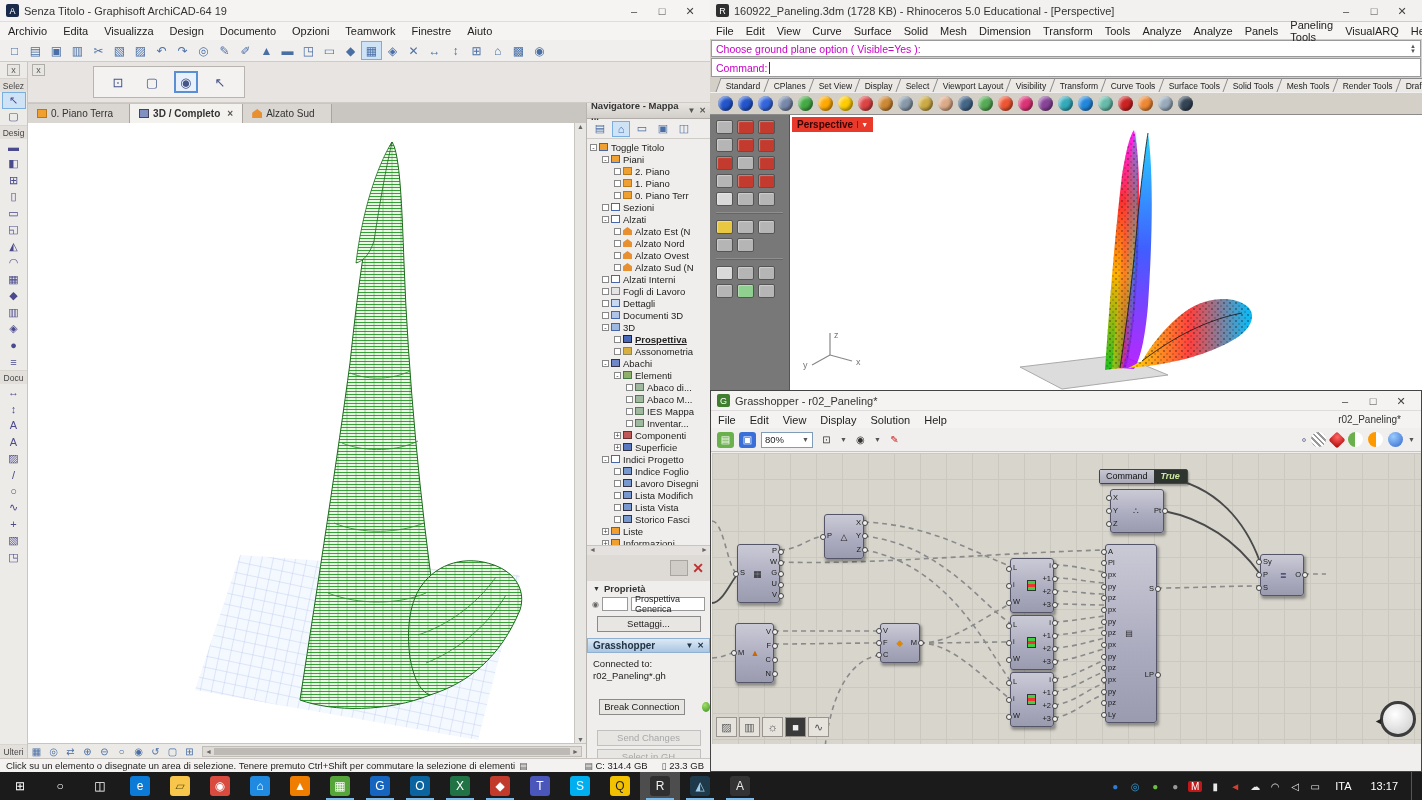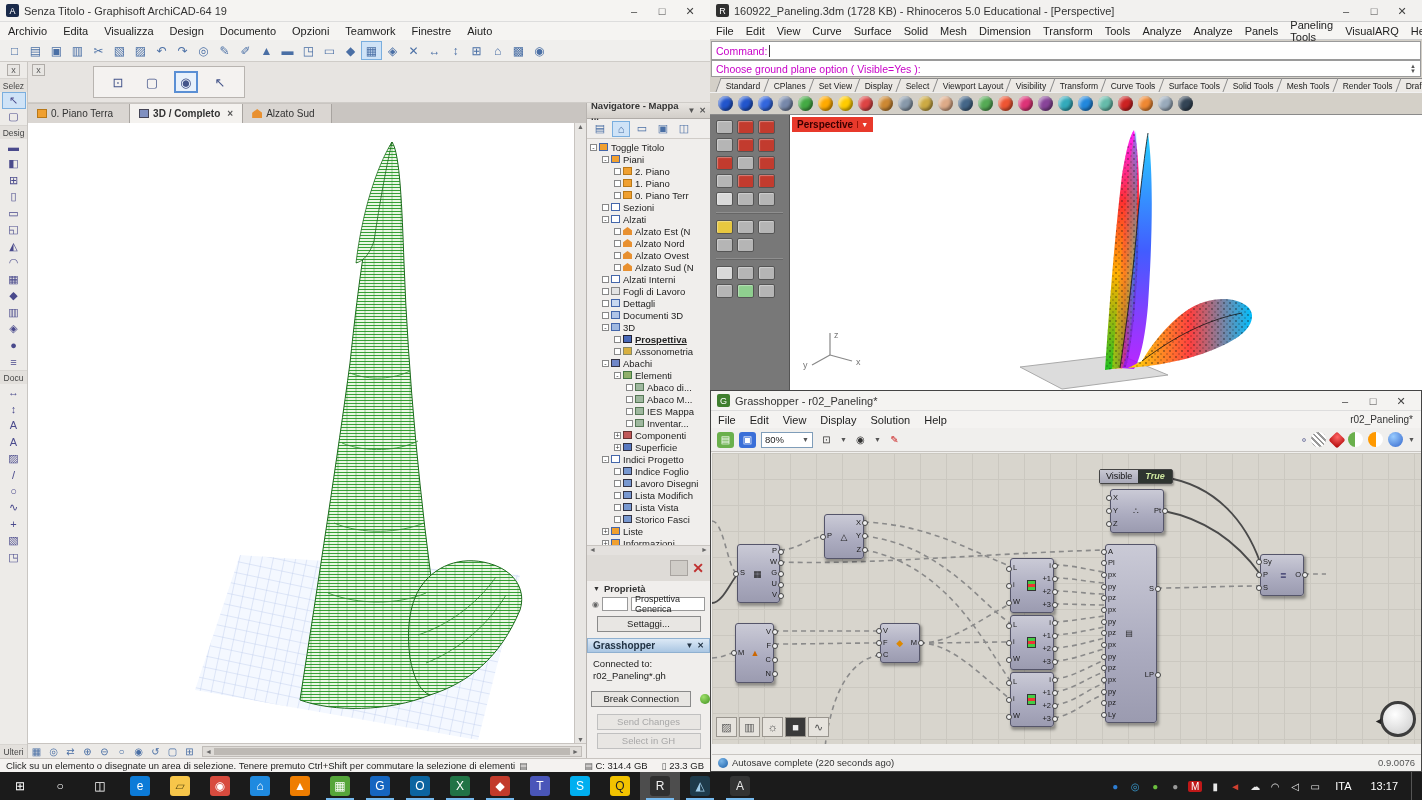--- a/index.html
+++ b/index.html
@@ -129,21 +129,21 @@
   .ldiv { height:2px; background:#666; border-top:1px solid #8f8f8f; margin:6px 0; }
   #rh-view3d { left:790px; top:115px; width:600px; height:277px; background:#ffffff; }
   #vp-label { left:2px; top:2px; height:15px; background:#e8392b; color:#3a0000; font-size:10px; font-weight:bold;
               display:flex; align-items:center; padding:0 5px; }
   #vp-label .dd { margin-left:4px; border-left:1px solid #9c1408; padding-left:3px; font-size:7px; color:#fff; }
 
   
   #gh { left:710px; top:390px; width:712px; height:382px; background:#f0efed; border:1px solid #444; }
   #gh-title { height:20px; background:#f4f3f1; border-bottom:1px solid #ddd; }
   #gh-menu { height:17px; background:#f4f3f1; }
-  #gh-doclabel { margin-left:auto; font-size:10px; color:#333; padding-right:8px; }
+  #gh-doclabel { margin-left:auto; font-size:10px; color:#333; padding-right:20px; }
   #gh-toolbar { height:24px; background:#f0efed; border-bottom:1px solid #c8c5c1; display:flex; align-items:center; gap:5px; padding:0 6px; }
   .ghtb { width:17px; height:16px; border-radius:3px; display:flex; align-items:center; justify-content:center; font-size:10px; color:#fff; }
   #gh-zoom { width:52px; height:16px; background:#fff; border:1px solid #7f9db9; font-size:9.5px; display:flex; align-items:center; justify-content:space-between; padding:0 3px; color:#222; }
   #gh-zoom .dd { font-size:7px; color:#555; }
   .ghsphere { width:15px; height:15px; border-radius:50%; }
   .prsd { border:1px solid #88a; background:#dde4ee; border-radius:2px; padding:1px; }
   #gh-canvas { position:absolute; left:1px; top:62px; width:709px; height:291px; overflow:hidden;
     background-color:#d8d5cd;
     background-image:linear-gradient(#cbc8c0 1px, transparent 1px), linear-gradient(90deg,#cbc8c0 1px, transparent 1px),
                      linear-gradient(#c2bfb7 1px, transparent 1px), linear-gradient(90deg,#c2bfb7 1px, transparent 1px);
@@ -561,21 +561,21 @@
         <span class="hx">
           <span>▼</span>
           <span>✕</span>
         </span>
       </div>
       <div class="ghinfo">
         <div>Connected to:</div>
         <div>r02_Paneling*.gh</div>
       </div>
       <div style="display:flex;align-items:center;justify-content:center;margin-top:4px">
-        <span class="acbtn" style="margin:4px">Break Connection</span>
+        <span class="acbtn" style="margin:12px">Break Connection</span>
         <span class="greendot"></span>
       </div>
       <div class="acbtn" data-disabled="1">Send Changes</div>
       <div class="acbtn" data-disabled="1">Select in GH</div>
     </div>
 
     <div id="ac-status" class="abs">
       <span>Click su un elemento o disegnate un area di selezione. Tenere premuto Ctrl+Shift per commutare la selezione di elementi</span>
       <span class="stat-ico">▤</span>
       <span class="stat-right">
@@ -607,30 +607,30 @@
         <span class="mitem" style="padding:2px 6px">Dimension</span>
         <span class="mitem" style="padding:2px 6px">Transform</span>
         <span class="mitem" style="padding:2px 6px">Tools</span>
         <span class="mitem" style="padding:2px 6px">Analyze</span>
         <span class="mitem" style="padding:2px 6px">Analyze</span>
         <span class="mitem" style="padding:2px 6px">Panels</span>
         <span class="mitem" style="padding:2px 6px">Paneling Tools</span>
         <span class="mitem" style="padding:2px 6px">VisualARQ</span>
         <span class="mitem" style="padding:2px 6px">Help</span>
       </div>
-    <div id="rh-cmd">
-      <span class="cmdlabel">Command:</span>
-      <span class="caret"></span>
-    </div>
     <div id="rh-hist">
       <span>Choose ground plane option ( Visible=Yes ):</span>
       <span class="histscroll">
           <span>▲</span>
           <span>▼</span>
         </span>
+    </div>
+    <div id="rh-cmd">
+      <span class="cmdlabel">Command:</span>
+      <span class="caret"></span>
     </div>
     <div id="rh-tabs">
       <div style="display:flex">
 
       <span class="rtab">
             <span>Standard</span>
           </span>
           <span class="rtab">
             <span>CPlanes</span>
           </span>
@@ -873,21 +873,21 @@
           <path d="M592,121 C600,121 606,121 614,121"></path>
         </g>
         <g stroke="#4a4a4a" stroke-width="1.8" fill="none">
           <path d="M451,24 C505,32 534,70 548,109"></path>
           <path d="M452,58 C502,68 530,96 548,121"></path>
           <path d="M0,150 C10,150 18,130 25,122"></path>
         </g>
       </svg>
 
       <div id="gh-toggle" style="left:387px;top:16px">
-        <span class="tlab">Visible</span>
+        <span class="tlab">Command</span>
         <span class="tval">True</span>
       </div>
 
       <div class="ghnode" style="left:398px;top:36px;width:54px;height:44px">
         <div class="pins in">
 
         <span class="pin">X</span>
             <span class="pin">Y</span>
             <span class="pin">Z</span>
           </div>
@@ -1045,25 +1045,20 @@
       <span class="ghwidget">▨</span>
           <span class="ghwidget">▥</span>
           <span class="ghwidget">☼</span>
           <span class="ghwidget" data-hl="1">■</span>
           <span class="ghwidget">∿</span>
         </div>
 
       <div id="gh-compass" style="left:668px;top:248px"></div>
     </div>
 
-    <div id="gh-status">
-      <span class="bluei"></span>
-      <span>Autosave complete (220 seconds ago)</span>
-      <span id="gh-version">0.9.0076</span>
-    </div>
   </div>
 
   <div id="taskbar" class="abs">
     <div style="display:flex">
 
     <span class="tapp">
         <span class="tglyph" style="background: transparent; color: rgb(255, 255, 255);">⊞</span>
       </span>
         <span class="tapp">
         <span class="tglyph" style="background: transparent; color: rgb(255, 255, 255);">○</span>

